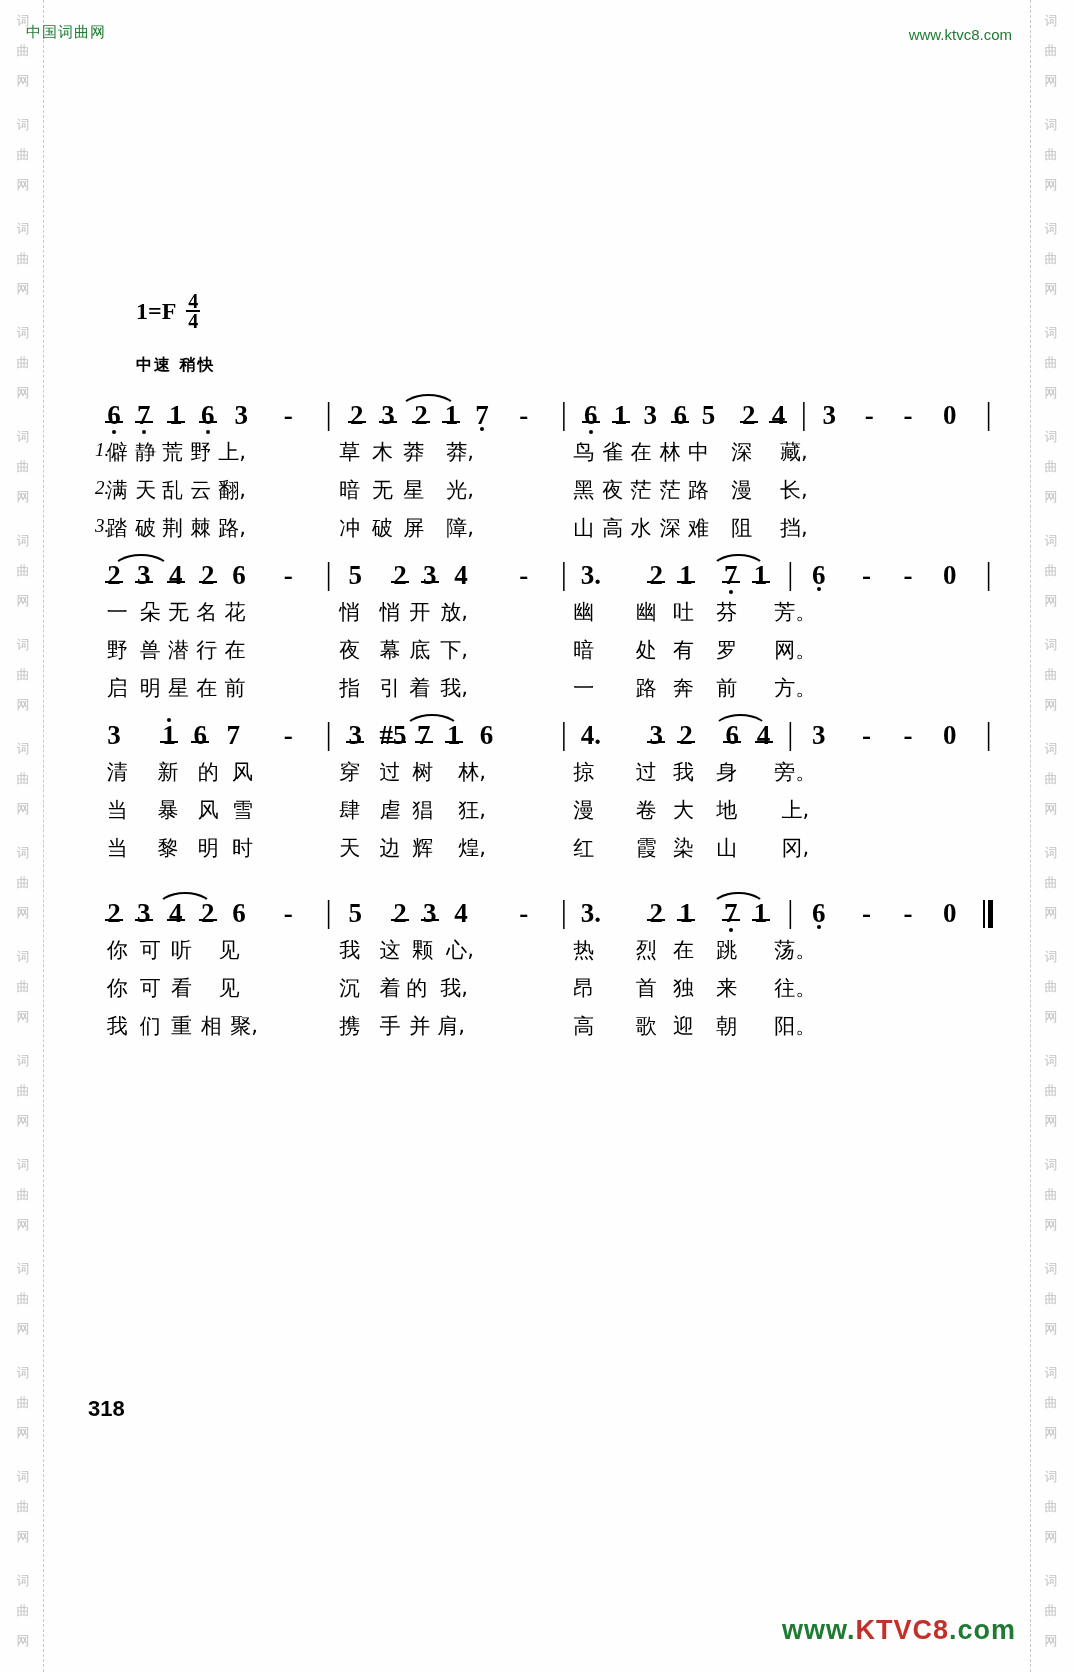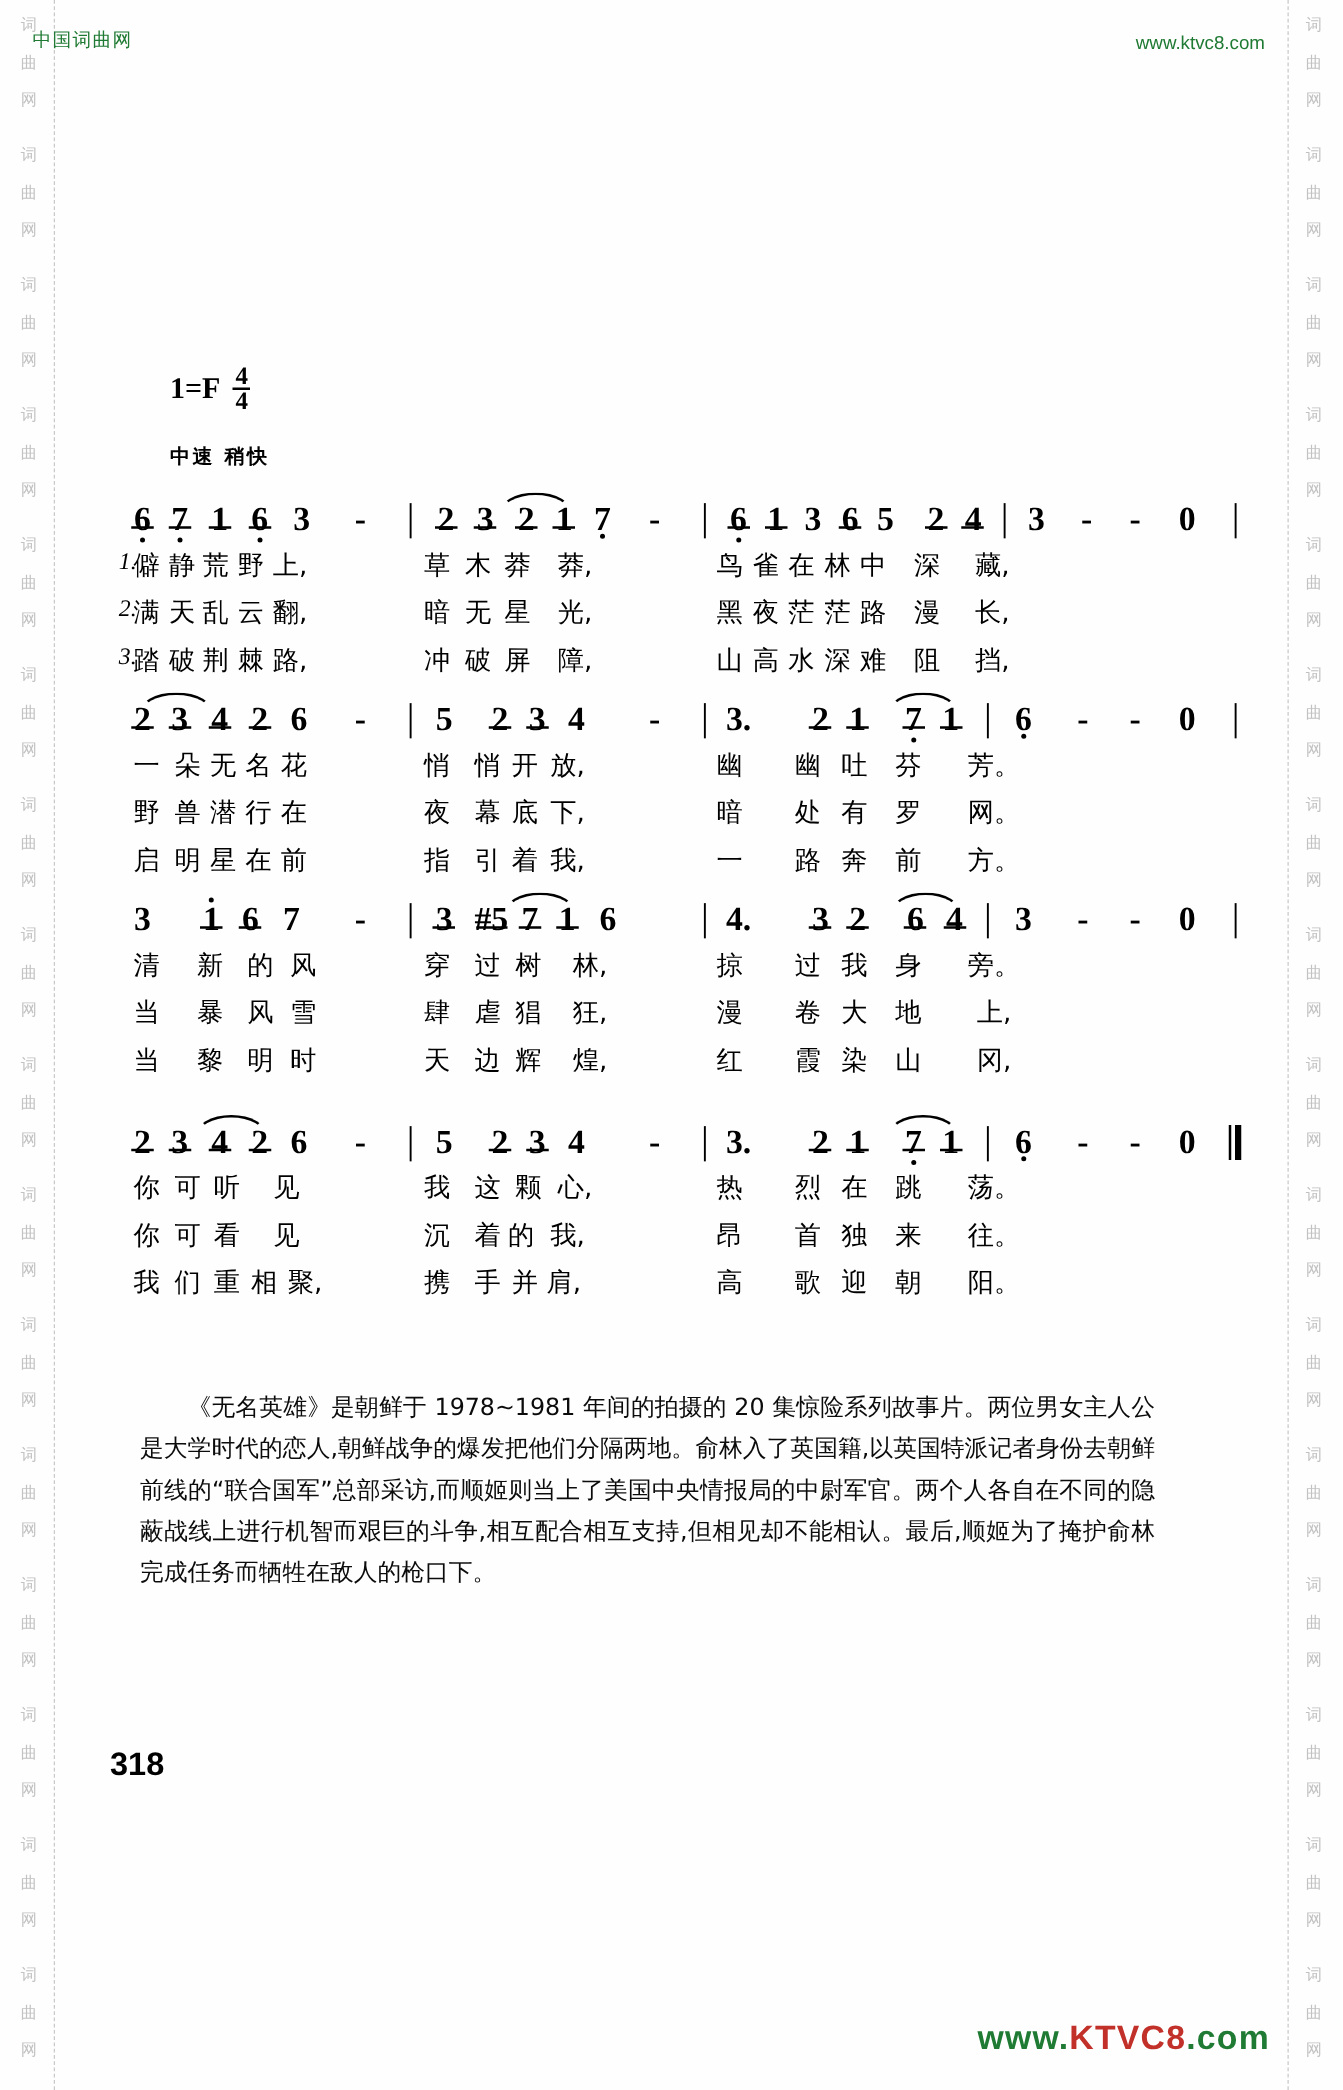--- a/index.html
+++ b/index.html
@@ -295,21 +295,21 @@
   .videolink .url {
     font-family: "Liberation Sans", sans-serif;
     text-decoration: underline;
   }
 
   .pageno {
     position: absolute;
     left: 88px;
     top: 1396px;
     font-family: "Liberation Sans", sans-serif;
-    font-size: 26px;
+    font-size: 22px;
     font-weight: bold;
     color: #000;
     z-index: 2;
   }
 
   .footer-logo {
     position: absolute;
     right: 58px;
     bottom: 26px;
     font-family: "Liberation Sans", sans-serif;
@@ -798,21 +798,20 @@
           <span class="lyr" style="left: 488.72px;">高</span>
           <span class="lyr" style="left: 551.3px;">歌</span>
           <span class="lyr" style="left: 588.55px;">迎</span>
           <span class="lyr" style="left: 631.76px;">朝</span>
           <span class="lyr" style="left: 700.3px;">阳。</span>
         </div>
       </div>
     </div>
 
   <div class="prose" style="top:1110px;">
-    <p>《无名英雄》是朝鲜于 1978~1981 年间的拍摄的 20 集惊险系列故事片。两位男女主人公是大学时代的恋人,朝鲜战争的爆发把他们分隔两地。俞林入了英国籍,以英国特派记者身份去朝鲜前线的“联合国军”总部采访,而顺姬则当上了美国中央情报局的中尉军官。两个人各自在不同的隐蔽战线上进行机智而艰巨的斗争,相互配合相互支持,但相见却不能相认。最后,顺姬为了掩护俞林完成任务而牺牲在敌人的枪口下。</p>
   </div>
 
 
   <div class="pageno">318</div>
 
   <div class="footer-logo">
     <span class="w">www.</span><span class="k">KTVC8</span><span class="c">.com</span>
   </div>
 
 </div>

